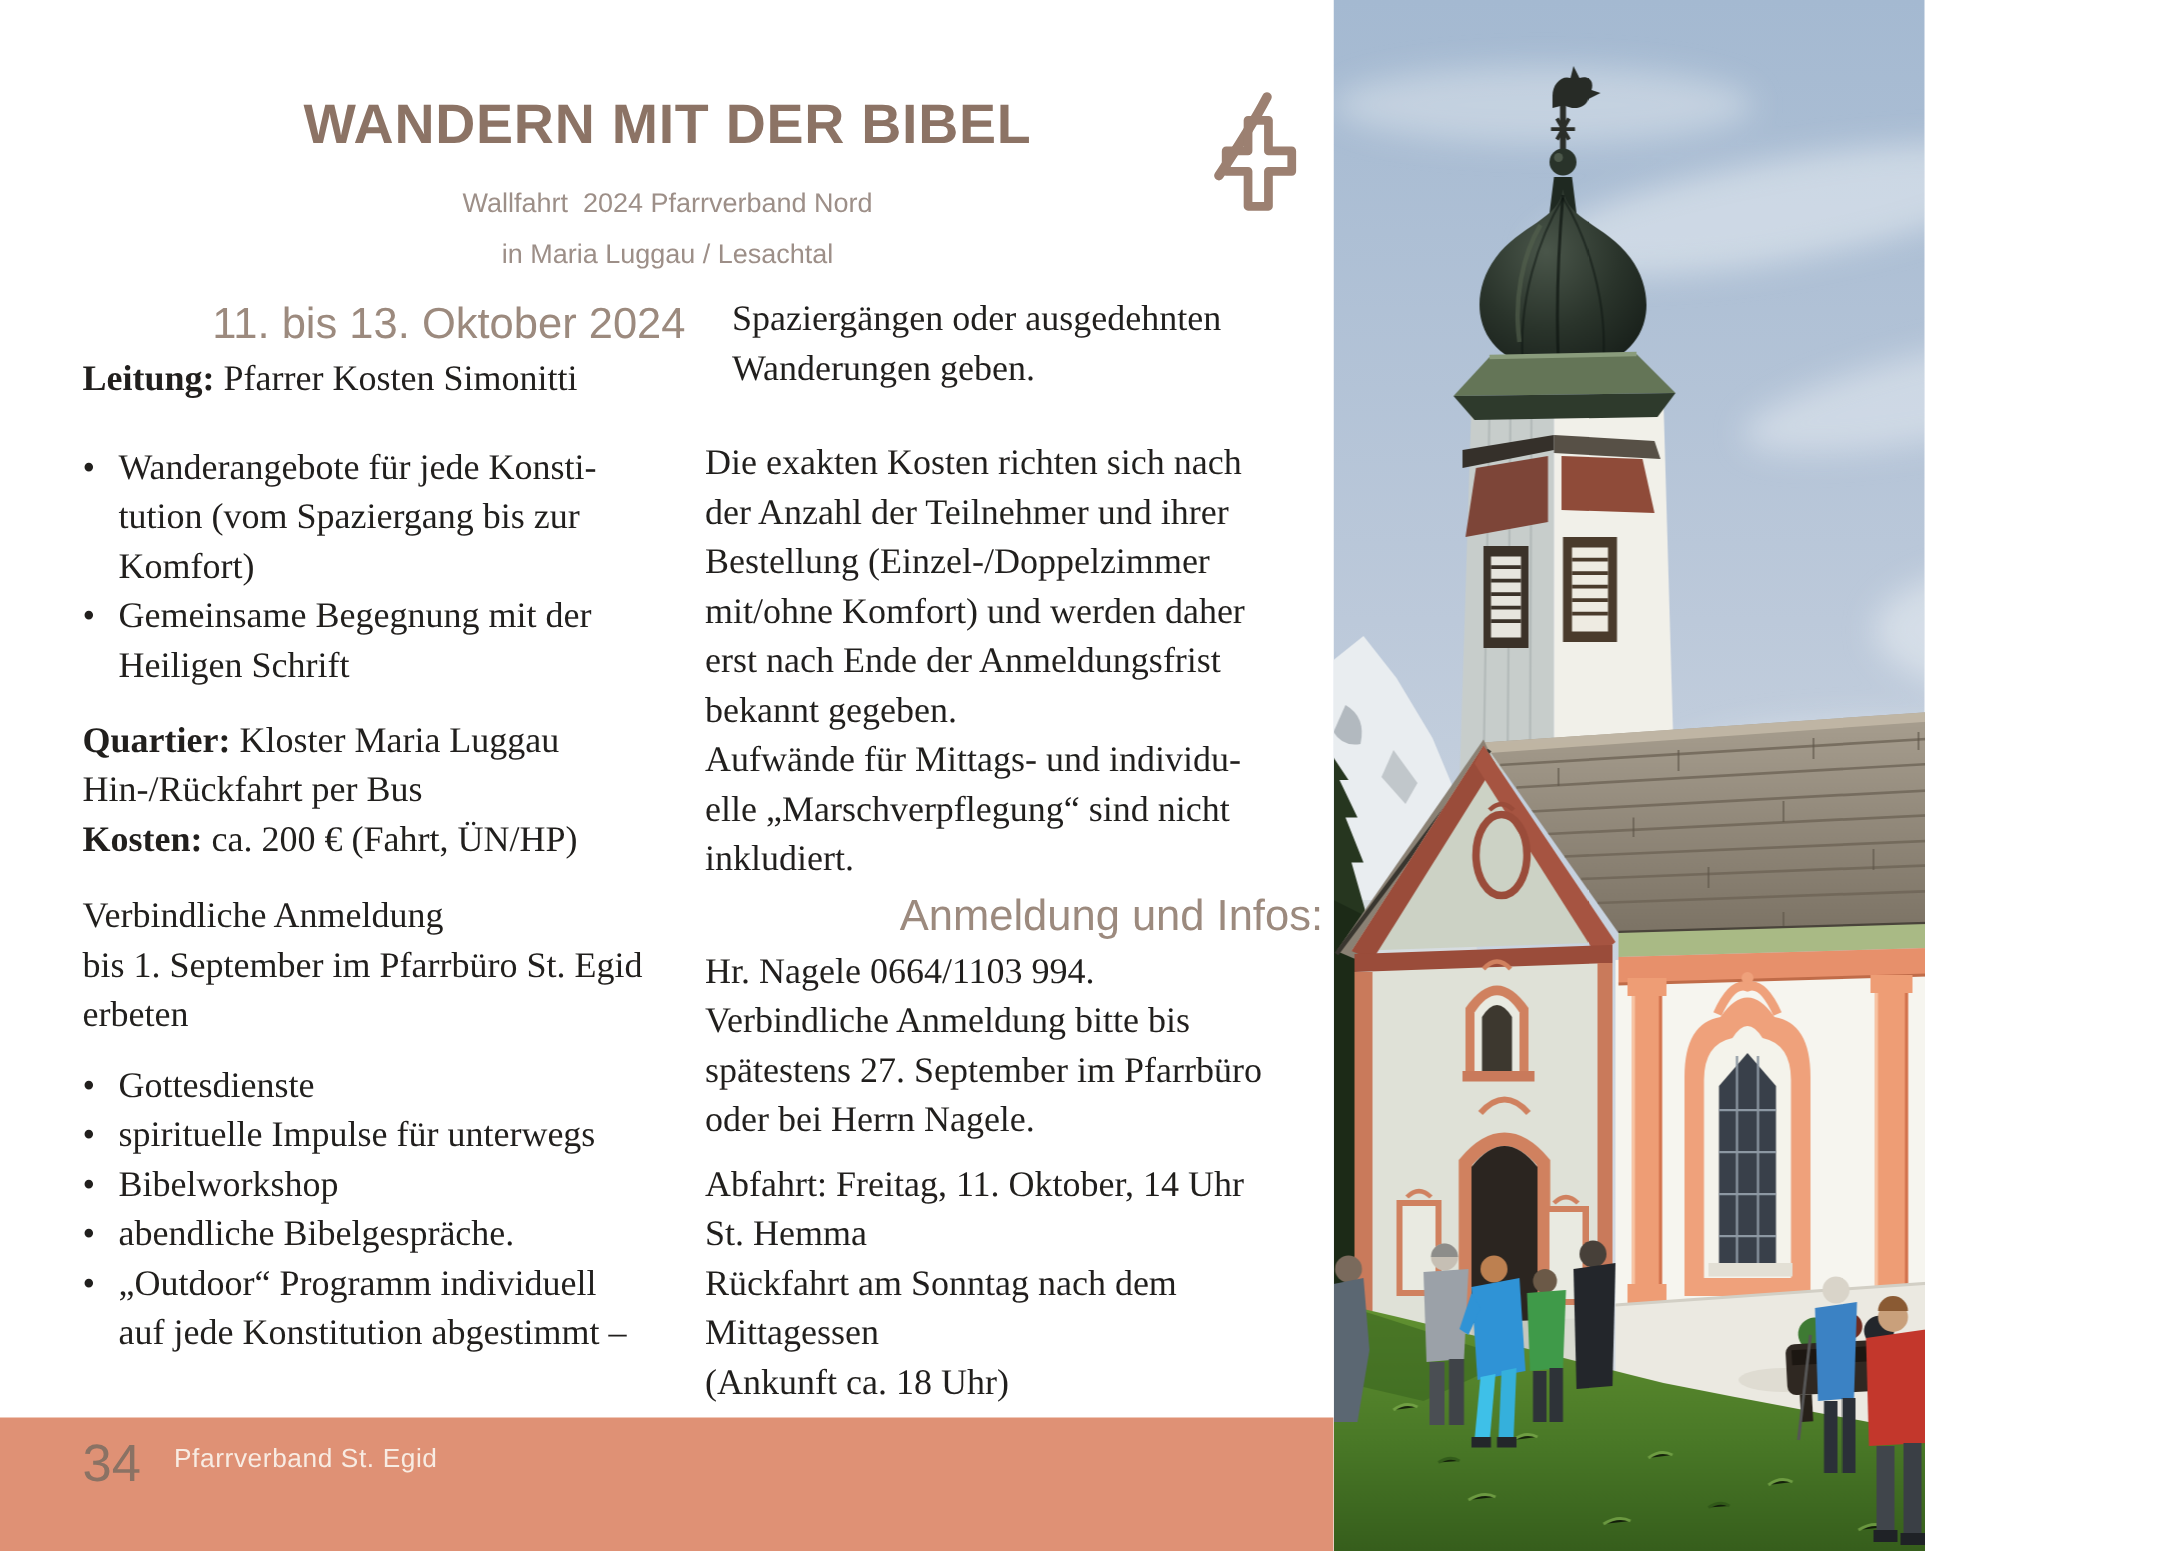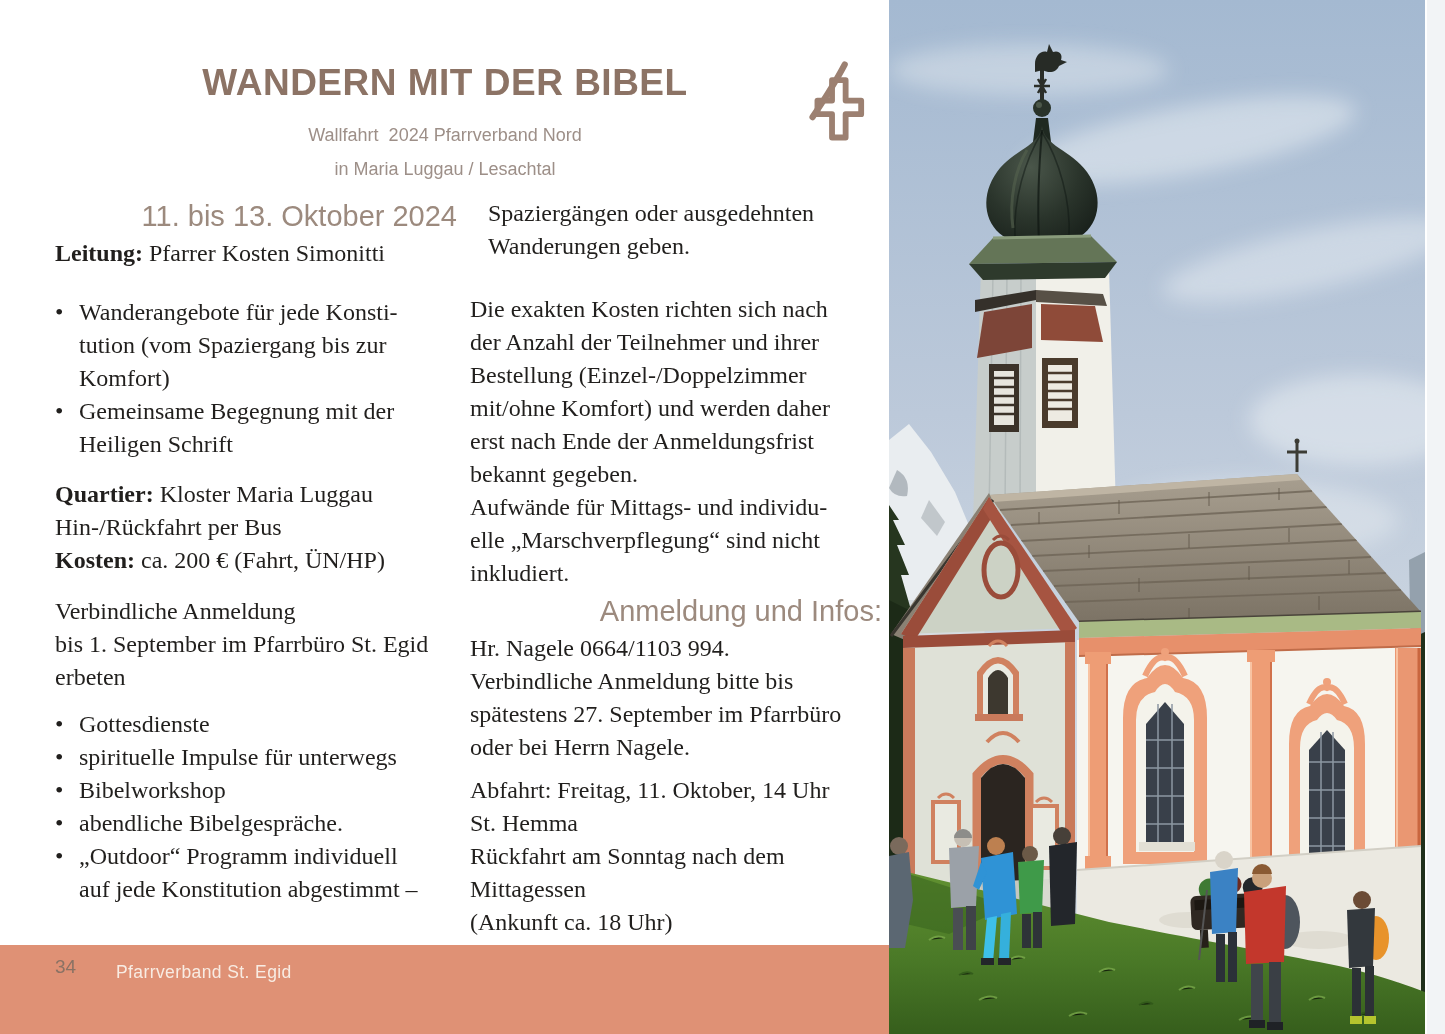--- a/index.html
+++ b/index.html
@@ -1,16 +1,16 @@
 <!DOCTYPE html>
 <html><head>
 <meta charset="utf-8">
 <style>
   html,body{margin:0;padding:0;background:#ffffff;}
-  #page{position:relative;width:1445px;height:1034px;background:#ffffff;overflow:hidden;
+  #page{position:relative;width:1283px;height:1034px;background:#ffffff;overflow:hidden;
         font-family:"Liberation Serif","DejaVu Serif",serif;color:#211f1d;}
 
   .header{position:absolute;left:0;top:62px;width:890px;text-align:center;}
   .title{font-family:"Liberation Sans","DejaVu Sans",sans-serif;font-weight:bold;
          font-size:37px;color:#8c7365;letter-spacing:.5px;margin:0;}
   .subtitle{font-family:"Liberation Sans","DejaVu Sans",sans-serif;font-size:18px;
             color:#9d8f88;line-height:34px;white-space:pre-wrap;}
   .subtitle-wrap{margin-top:14px;}
 
   .logo{position:absolute;left:799px;top:57px;width:68px;height:94px;}
@@ -23,21 +23,21 @@
                color:#9c8a7e;text-align:right;line-height:38px;margin-bottom:2px;}
   b{font-weight:bold;}
   .bullet{display:flex;}
   .bullet .dot{width:24px;flex:0 0 24px;}
   .gap26{margin-top:26px;} .gap17{margin-top:17px;} .gap18{margin-top:18px;}
   .gap14{margin-top:14px;} .gap30{margin-top:30px;} .gap10{margin-top:10px;}
   .indent{padding-left:18px;}
 
   .footer{position:absolute;left:0;top:945px;width:889px;height:89px;background:#df9175;}
   .footer-num{position:absolute;left:55px;top:11px;font-family:"Liberation Sans","DejaVu Sans",sans-serif;
-              font-size:19px;color:#8a7264;}
+              font-size:35px;color:#8a7264;}
   .footer-label{position:absolute;left:116px;top:17px;font-family:"Liberation Sans","DejaVu Sans",sans-serif;
               font-size:17.5px;color:#f8ece3;letter-spacing:.4px;}
 
   .photo{position:absolute;left:889px;top:0;width:536px;height:1034px;}
   .edge-strip{position:absolute;left:1425px;top:0;width:20px;height:1034px;
               background:#f2f4f6;border-left:2px solid #ffffff;}
 </style>
 </head>
 <body>
 

